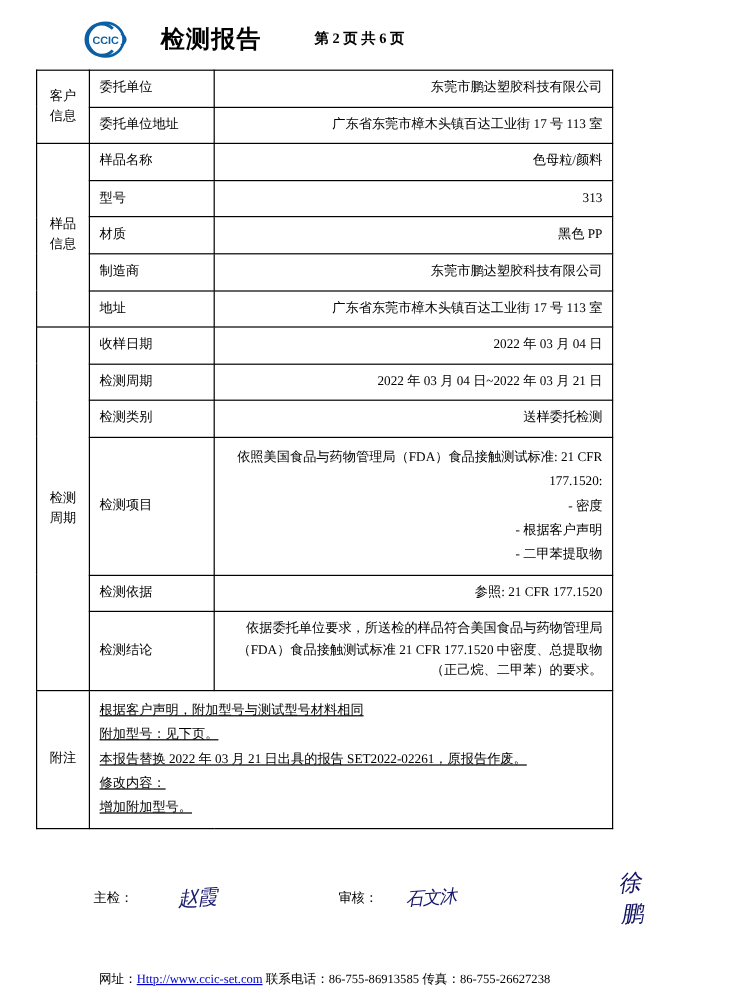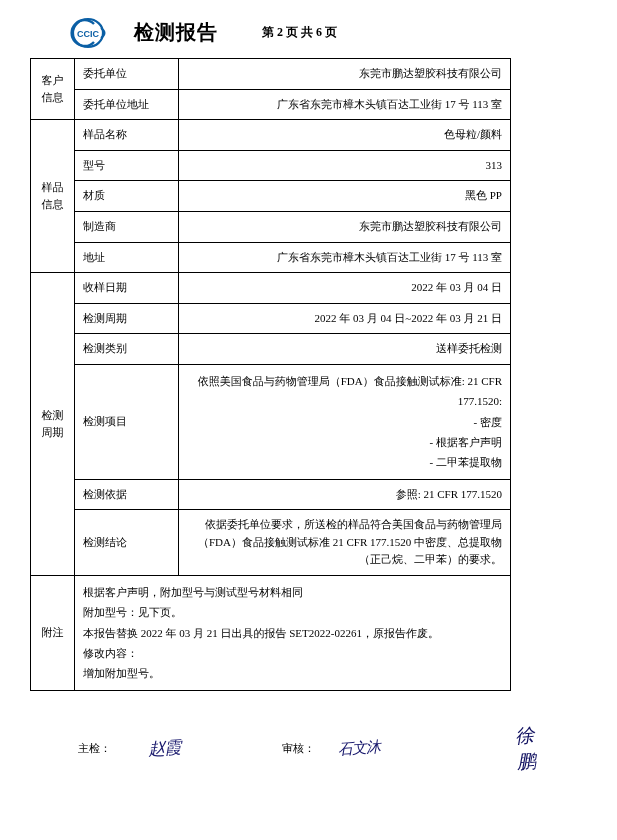--- a/index.html
+++ b/index.html
@@ -99,20 +99,21 @@
     text-align: justify;
   }
 
   td.remark-label {
     width: 44px;
     text-align: center;
   }
   td.remark-body p {
     margin: 0;
     line-height: 1.85;
+    text-decoration: underline;
   }
 
   
   .sig-wrap {
     position: relative;
     margin-top: 0;
   }
   table.sig {
     width: 100%;
     border-collapse: collapse;
@@ -296,15 +297,18 @@
           <td>
             <span class="hand big">徐鹏</span>
           </td>
         </tr>
       </tbody>
     </table>
 
   </div>
 
   <div class="footer">
+    <div>
+      <span>网址：</span><span class="link">Http://www.ccic-set.com</span>&nbsp;<span>联系电话：</span><span>86-755-86913585</span>&nbsp;<span>传真：</span><span>86-755-26627238</span>
+    </div>
   </div>
 
 </div>
 
 </body></html>

